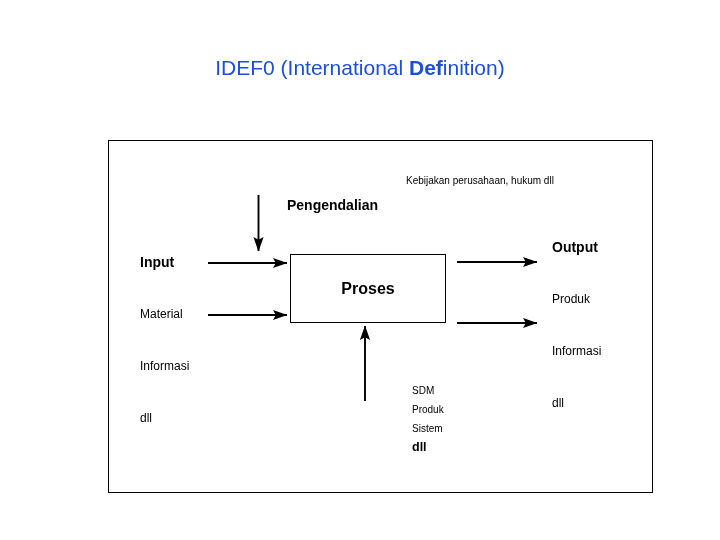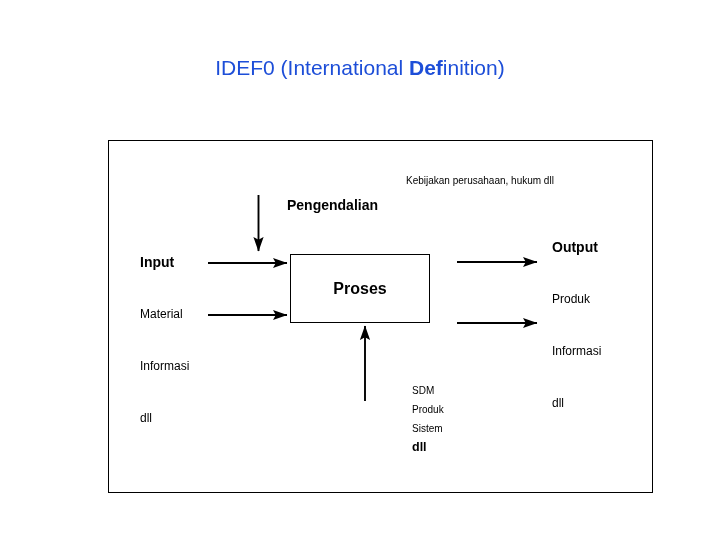--- a/index.html
+++ b/index.html
@@ -41,21 +41,21 @@
     border: 1.6px solid #000000;
     box-sizing: border-box;
     background: #ffffff;
   }
 
   
   #process-box {
     position: absolute;
     left: 181px;   
     top: 113px;    
-    width: 140px;
+    width: 156px;
     height: 69px;
     border: 1.4px solid #000000;
     box-sizing: border-box;
     display: flex;
     align-items: center;
     justify-content: center;
     background: #ffffff;
   }
   #process-box .box-label {
     font-size: 16px;

